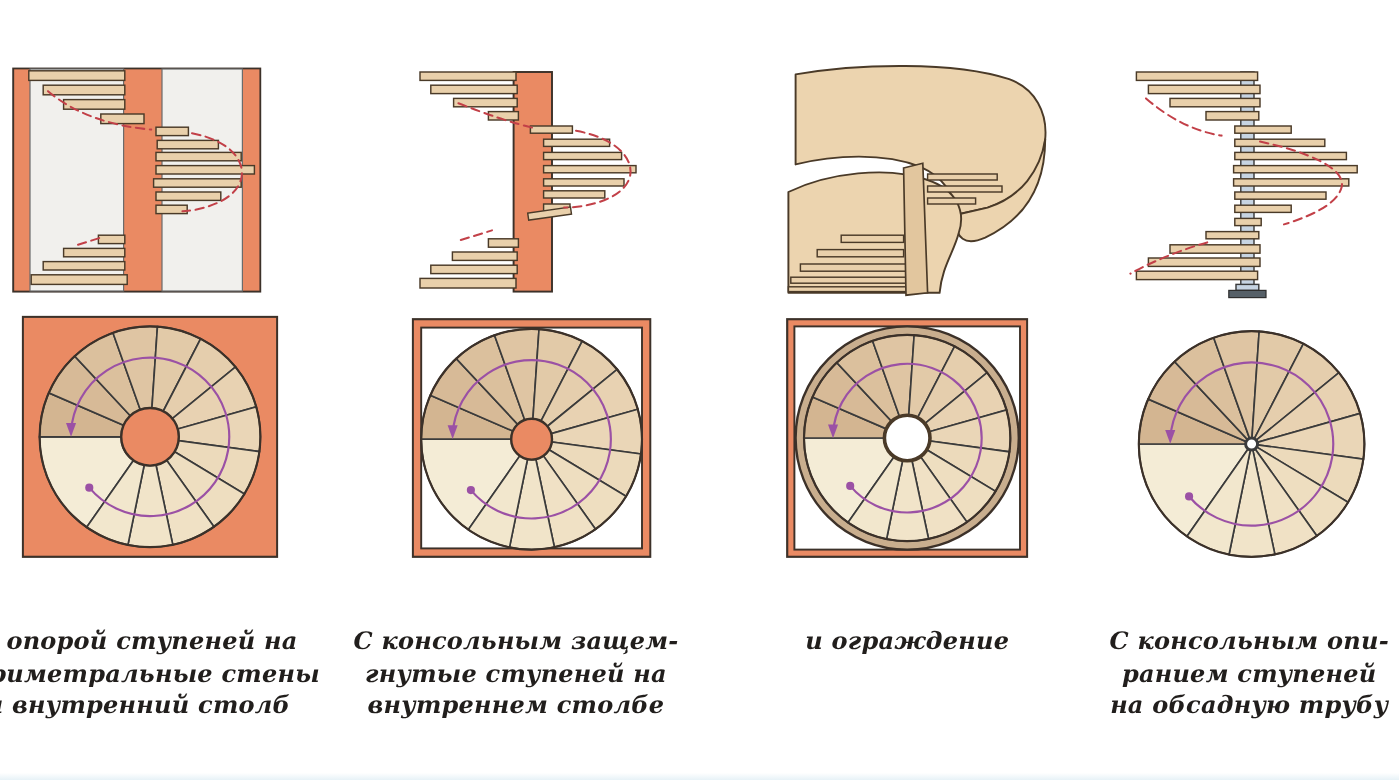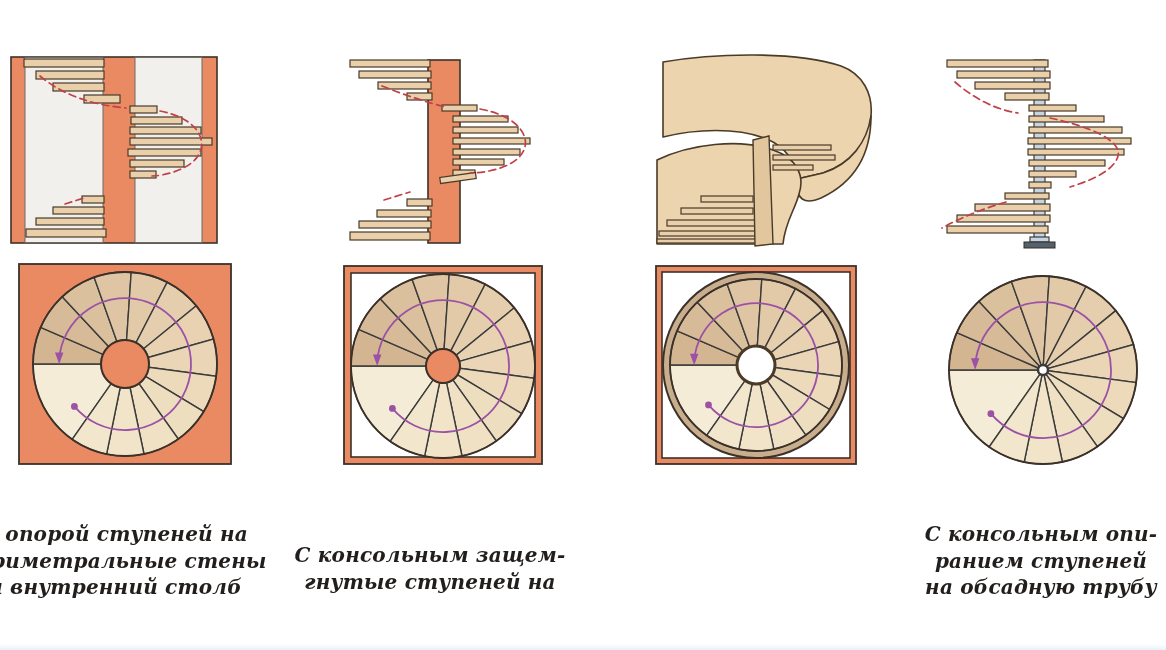--- a/index.html
+++ b/index.html
@@ -23,21 +23,21 @@
   
   .pframe{fill:var(--salmon,#EA8A63);stroke:var(--outline,#3C3129);stroke-width:1.8;}
   .pinner{fill:#ffffff;stroke:var(--outline,#3C3129);stroke-width:1.6;}
   
   .caption{
     position:absolute;top:521px;width:330px;text-align:center;
     font-style:italic;font-weight:700;font-size:20px;line-height:26.5px;
     color:var(--captionColor,#211E1C);letter-spacing:0.2px;
     font-family:"DejaVu Serif", serif;
   }
-  .cap1{left:-50px;} .cap2{left:265px;margin-top:21px;} .cap3{left:591px;} .cap4{left:876px;}
+  .cap1{left:-50px;} .cap2{left:265px;} .cap3{left:591px;} .cap4{left:876px;}
   .bottom-strip{
     position:absolute;left:0;top:644px;width:1166px;height:6px;
     background:linear-gradient(to bottom,#ffffff,var(--bottomStrip,#E7F2F7));
   }
 </style>
 </head>
 <body>
 
 <div>
   <svg class="abs" style="left:10px;top:56px;" width="208" height="189" viewBox="0 0 208 189">
@@ -146,20 +146,21 @@
         <circle cx="100" cy="101" r="92" fill="none" stroke="#3C3129" stroke-width="1.8"></circle>
         <circle cx="100" cy="101" r="17" fill="#EA8A63" stroke="#3C3129" stroke-width="2"></circle>
         <path d="M 49.4 143.4 A 66 66 0 1 0 34.2 96.4" fill="none" stroke="#9B51A5" stroke-width="1.8"></path>
         <circle cx="49.4" cy="143.4" r="3.4" fill="#9B51A5"></circle>
         <polygon points="30.0,89.4 38.4,89.4 34.2,100.9" fill="#9B51A5"></polygon>
       </g>
     </svg>
   <div class="caption cap2">
     <div>С консольным защем-</div>
     <div>гнутые ступеней на</div>
+    <div>внутреннем столбе</div>
   </div>
 </div>
 
 <div>
   <svg class="abs" style="left:645px;top:50px;" width="230" height="200" viewBox="0 0 230 200">
     <g>
       <path class="ribbon" d="M 18 12 C 70 3 150 1 196 16 C 218 24 228 44 226 66 C 224 94 206 114 178 123 L 152 129 C 150 110 140 97 122 89 C 92 77 50 79 18 87 Z"></path>
       <path class="ribbon" d="M 226 66 C 226 104 210 132 176 148 C 160 155 150 150 152 129 L 178 123 C 206 114 222 92 226 66 Z"></path>
       <path class="ribbon" d="M 12 110 C 45 94 95 88 128 100 C 152 108 160 126 154 144 C 150 160 140 172 138 194 L 12 194 Z"></path>
     </g>
@@ -195,20 +196,21 @@
         <path d="M 118.8 184.1 A 86 86 0 0 1 83.8 184.3 L 97.2 118.6 A 19 19 0 0 0 104.9 118.6 Z" fill="#F1E4C9" stroke="#3b3b3b" stroke-width="1.4"></path>
         <path d="M 83.8 184.3 A 86 86 0 0 1 51.7 170.4 L 90.1 115.6 A 19 19 0 0 0 97.2 118.6 Z" fill="#F2E7CD" stroke="#3b3b3b" stroke-width="1.4"></path>
         <circle cx="101" cy="100" r="86" fill="none" stroke="#3C3129" stroke-width="1.8"></circle>
         <circle cx="101" cy="100" r="19" fill="#ffffff" stroke="#4A3A28" stroke-width="3"></circle>
         <path d="M 53.5 139.9 A 62 62 0 1 0 39.2 95.7" fill="none" stroke="#9B51A5" stroke-width="1.8"></path>
         <circle cx="53.5" cy="139.9" r="3.4" fill="#9B51A5"></circle>
         <polygon points="35.0,88.7 43.4,88.7 39.2,100.2" fill="#9B51A5"></polygon>
       </g>
     </svg>
   <div class="caption cap3">
+    <div>и ограждение</div>
   </div>
 </div>
 
 <div>
   <svg class="abs" style="left:930px;top:56px;" width="222" height="196" viewBox="0 0 222 196">
     <rect class="tube" x="104" y="4" width="11" height="179"></rect>
     <g>
       <rect class="step" x="17" y="4" width="101" height="7"></rect>
       <rect class="step" x="27" y="15" width="93" height="7"></rect>
       <rect class="step" x="45" y="26" width="75" height="7"></rect>

